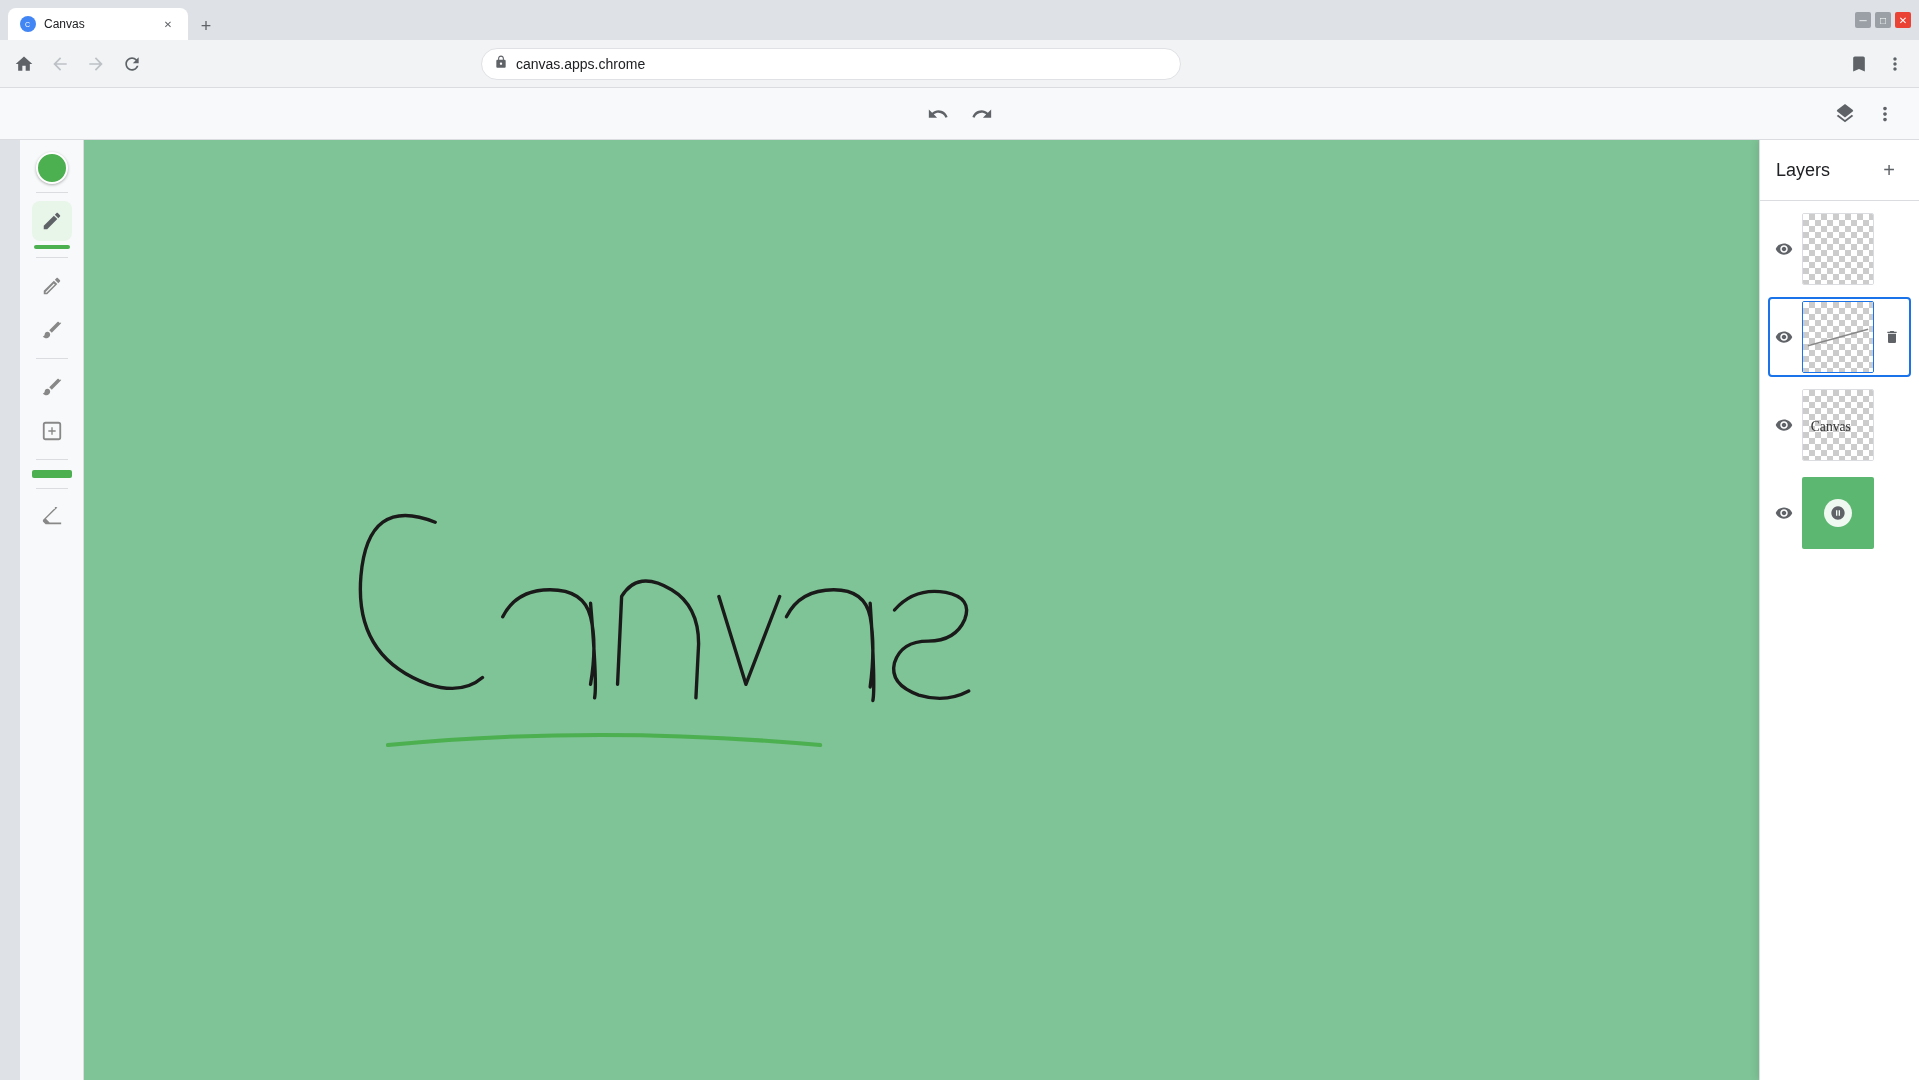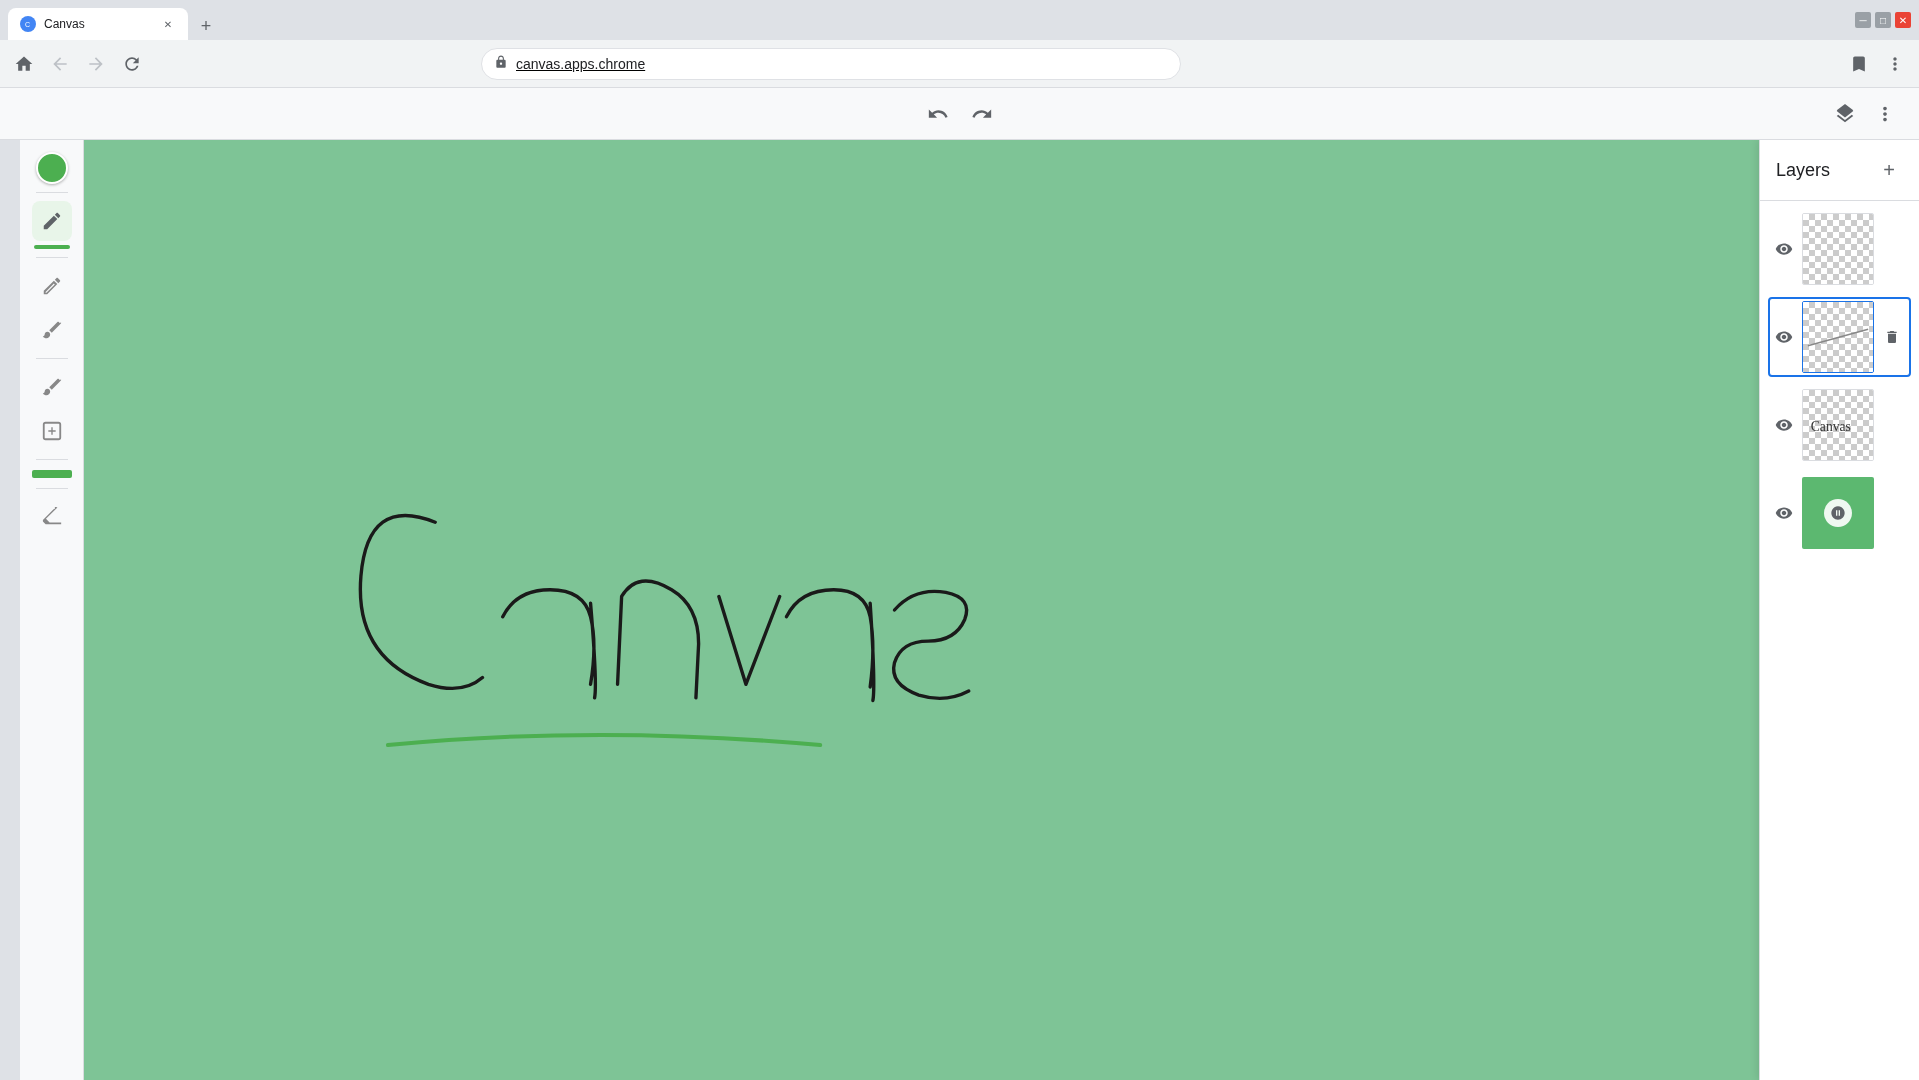--- a/index.html
+++ b/index.html
@@ -13,21 +13,21 @@
     .tab-bar { display: flex; align-items: flex-end; height: 100%; flex: 1; }
     .tab { display: flex; align-items: center; background: #fff; height: 32px; padding: 0 12px; border-radius: 8px 8px 0 0; gap: 8px; min-width: 180px; }
     .tab-favicon { width: 16px; height: 16px; border-radius: 50%; background: #4285f4; display: flex; align-items: center; justify-content: center; font-size: 10px; color: white; }
     .tab-title { font-size: 12px; color: #202124; flex: 1; }
     .tab-close { width: 16px; height: 16px; border-radius: 50%; display: flex; align-items: center; justify-content: center; cursor: pointer; font-size: 10px; color: #5f6368; }
     .new-tab-btn { width: 28px; height: 28px; border-radius: 50%; display: flex; align-items: center; justify-content: center; cursor: pointer; font-size: 18px; color: #5f6368; background: none; border: none; margin-left: 4px; }
     .window-controls { display: flex; align-items: center; gap: 4px; margin-left: auto; }
     .win-btn { width: 16px; height: 16px; border-radius: 2px; border: none; cursor: pointer; background: #9aa0a6; display: flex; align-items: center; justify-content: center; font-size: 10px; color: white; }
 
     
-    .nav-bar { height: 48px; background: #f1f3f4; display: flex; align-items: center; padding: 0 8px; gap: 4px; border-bottom: 1px solid #dadce0; text-decoration: underline; }
+    .nav-bar { height: 48px; background: #f1f3f4; display: flex; align-items: center; padding: 0 8px; gap: 4px; border-bottom: 1px solid #dadce0; }
     .nav-btn { width: 32px; height: 32px; border-radius: 50%; display: flex; align-items: center; justify-content: center; cursor: pointer; border: none; background: none; color: #5f6368; font-size: 16px; }
     .nav-btn.disabled { color: #bdc1c6; cursor: default; }
     .address-bar { flex: 1; height: 32px; background: #fff; border-radius: 16px; display: flex; align-items: center; padding: 0 12px; gap: 8px; border: 1px solid #dfe1e5; max-width: 700px; margin: 0 auto; }
     .address-icon { color: #5f6368; font-size: 12px; }
     .address-text { font-size: 14px; color: #202124; flex: 1; }
     .nav-right { display: flex; align-items: center; gap: 4px; margin-left: auto; }
 
     
     .app-toolbar { height: 52px; background: #f8f9fa; display: flex; align-items: center; justify-content: center; gap: 8px; border-bottom: 1px solid #dadce0; position: relative; }
     .toolbar-btn { width: 36px; height: 36px; border-radius: 50%; display: flex; align-items: center; justify-content: center; cursor: pointer; border: none; background: none; color: #5f6368; font-size: 18px; }

